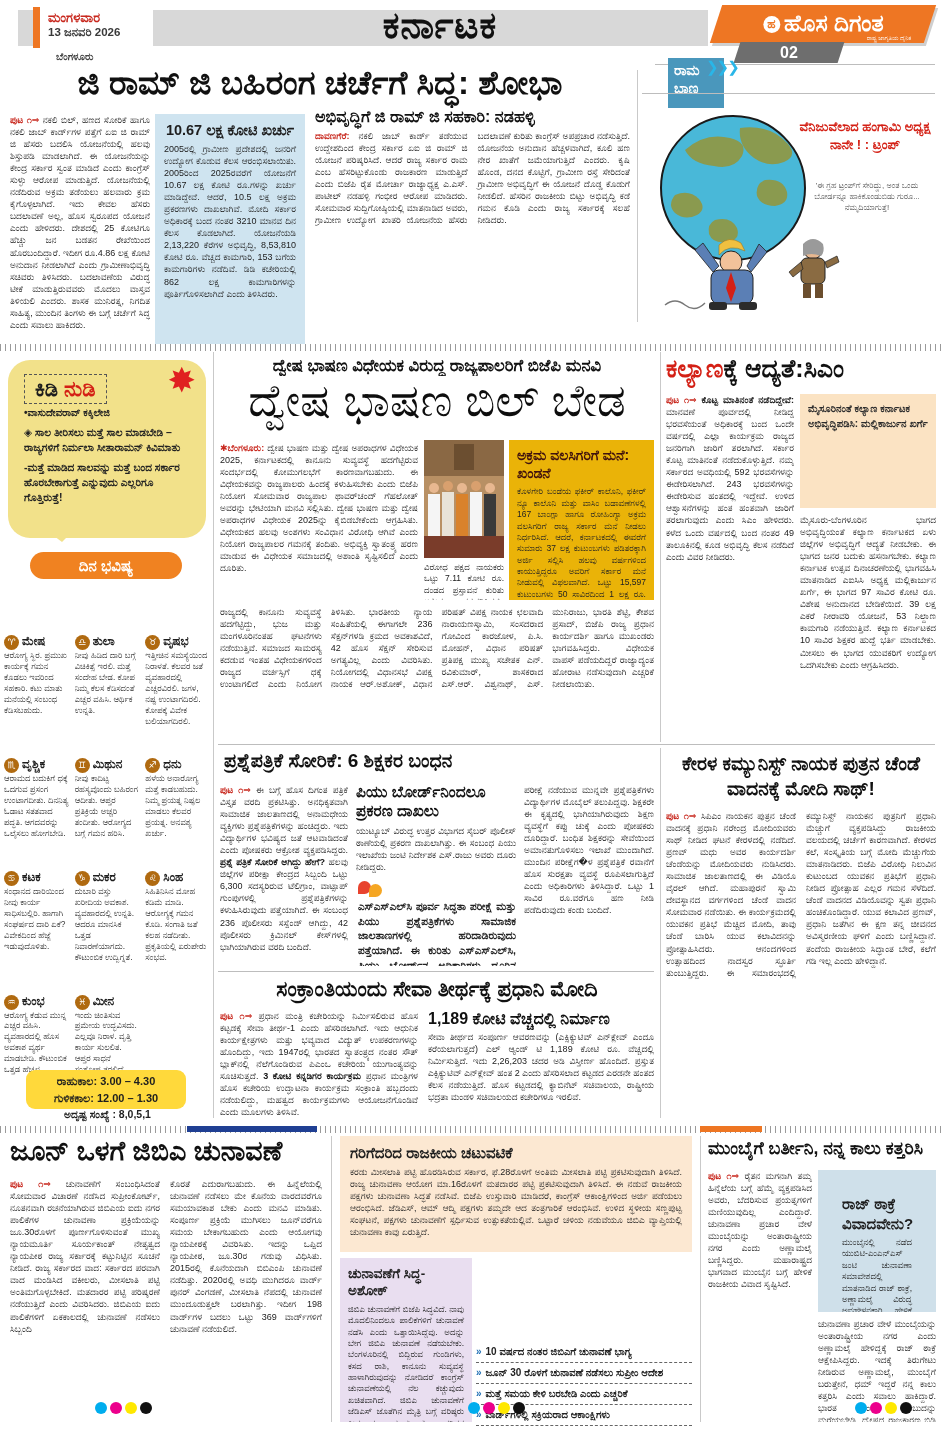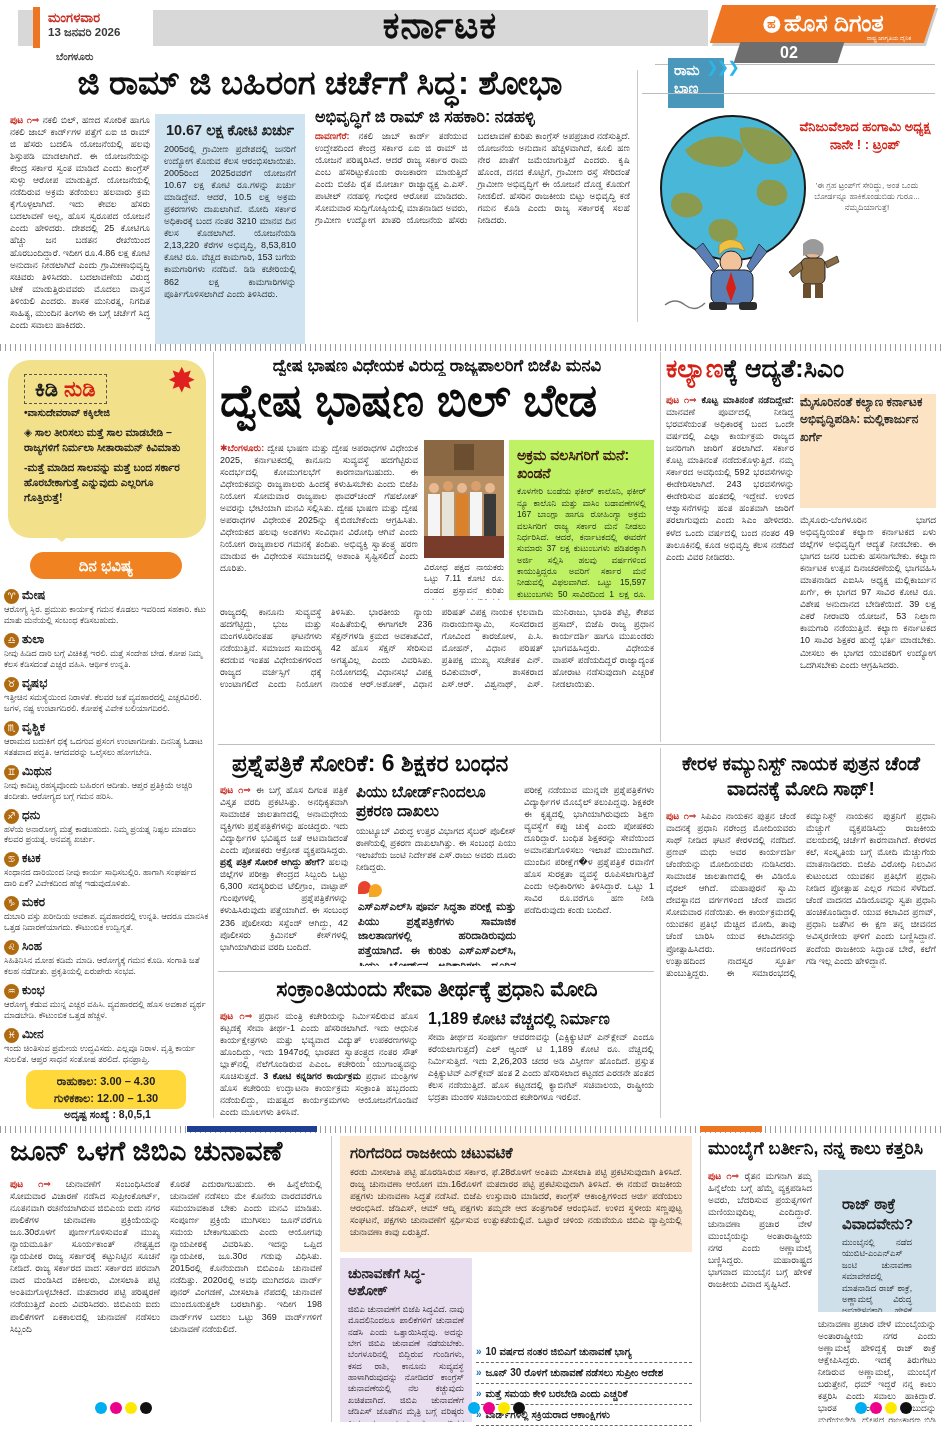--- a/index.html
+++ b/index.html
@@ -32,49 +32,49 @@
   .logo-globe { display:inline-block; width:17px; height:17px; border-radius:50%; background:#fff; color:#ee7623; font-size:12px; line-height:17px; vertical-align:middle; margin-right:4px; font-weight:900; text-align:center; }
   .logo-tagline { color:#fff; font-size:6px; text-align:right; transform:skewX(18deg); padding-right:14px; margin-top:-6px; }
   .pagenum-gray { background:#6e6e6e; transform:skewX(-18deg); }
   .pagenum-gray span { display:block; transform:skewX(18deg); color:#fff; font-weight:bold; font-size:16px; text-align:center; line-height:21px; }
   .ramabox { background:#4a97bc; color:#fff; font-weight:900; font-size:14px; line-height:1.3; padding:3px 6px; }
   .chev { color:#29b6e8; font-weight:900; font-size:15px; letter-spacing:-2px; }
 
   
   .h-top { font-size:33px; font-weight:900; color:#111; text-align:center; line-height:1.15; }
   .h-kicker { font-size:16.5px; font-weight:800; text-align:center; color:#111; }
-  .h-hate { font-size:45px; font-weight:700; color:#0d0d0d; line-height:1.1; }
+  .h-hate { font-size:45px; font-weight:400; text-align:center; color:#0d0d0d; line-height:1.1; }
   .h-med { font-weight:900; color:#111; }
   .subhead3 { font-weight:800; font-size:16px; color:#111; }
 
   
   .bluebox { background:#cfe4f0; padding:8px 9px; }
   .bluebox .t { font-size:14.5px; font-weight:800; text-align:center; margin-bottom:4px; }
-  .orangebox { background:#fbe3c3; font-size:12px; font-weight:800; line-height:1.45; color:#2c2c2c; }
+  .orangebox { background:#fbe3c3; padding:8px; font-size:10px; font-weight:800; line-height:1.45; color:#2c2c2c; }
   .peachbox { background:#fce8d2; padding:8px 10px; }
   .peachbox .t { font-size:15px; font-weight:800; margin-bottom:4px; }
   .purplebox { background:#e9def0; padding:8px; }
   .purplebox .t { font-size:13.5px; font-weight:800; line-height:1.25; margin-bottom:4px; }
   .skybox { background:#cfe0ea; padding:24px; }
   .skybox .t { font-size:15px; font-weight:800; line-height:1.3; margin-bottom:4px; }
-  .khandane { background:#bef264; padding:6px 8px; }
+  .khandane { background:#eab308; padding:6px 8px; }
   .khandane .t { font-size:14px; font-weight:800; color:#40120e; line-height:1.3; margin-bottom:4px; }
 
   
   .bubble { background:#f2e18a; border-radius:22px; padding:14px 14px 10px 16px; position:relative; }
   .bubble:after { content:""; position:absolute; left:38px; bottom:-16px; border:12px solid transparent; border-top-color:#f2e18a; border-left-width:16px; }
   .kidi-t { font-size:21px; font-weight:900; border:1px dashed #555; display:inline-block; padding:2px 10px; }
   .kidi-t .r { color:#d42015; }
   .star { color:#e02020; font-size:34px; line-height:20px; }
   .kidi-author { font-size:10px; font-weight:bold; color:#222; }
   .kidi-body { font-size:10.5px; font-weight:bold; line-height:1.4; color:#222; }
 
   
   .horo-pill { background:#f08221; border-radius:14px; color:#fff; font-weight:900; font-size:15px; text-align:center; line-height:27px; }
-  .signs { display:grid; grid-template-columns:1fr; column-gap:6px; row-gap:5px; }
+  .signs { display:grid; grid-template-columns:1fr 1fr 1fr; column-gap:6px; row-gap:5px;margin-top:46px; }
   .sign .nm { font-weight:800; font-size:12px; }
   .sign .ic { display:inline-block; width:15px; height:15px; border-radius:50%; background:#b06a10; color:#fff; font-size:9px; text-align:center; line-height:15px; margin-right:3px; }
   .sign .tx { font-size:8.4px; line-height:1.3; color:#333; text-align:left; }
   .rahu { background:#ffd93b; border-radius:9px; text-align:center; font-weight:800; font-size:11px; line-height:1.5; padding:3px 0; }
   .lucky { text-align:center; font-weight:800; font-size:10.5px; }
 
   
   .qwrap { position:relative; padding-left:2px; }
   .qicon { position:relative; width:30px; height:20px; display:block; }
   .qicon i { position:absolute; width:13px; height:13px; border-radius:50% 50% 50% 0; }
@@ -287,21 +287,21 @@
   <div class="abs body cell" style="left:666px;top:394px;width:128px;height:346px">
     <span class="ptag">ಪುಟ ೧⇒</span>
     <b>ಕೊಟ್ಟ ಮಾತಿನಂತೆ ನಡೆದಿದ್ದೇವೆ:</b>
     <span>ಮಾನವಣೆ ಪೂರ್ವದಲ್ಲಿ ನೀಡಿದ್ದ ಭರವಸೆಯಂತೆ ಅಧಿಕಾರಕ್ಕೆ ಬಂದ ಒಂದೇ ವರ್ಷದಲ್ಲಿ ಎಲ್ಲಾ ಕಾರ್ಯಕ್ರಮ ರಾಜ್ಯದ ಜನರಿಗಾಗಿ ಜಾರಿಗೆ ತರಲಾಗಿದೆ. ಸರ್ಕಾರ ಕೊಟ್ಟ ಮಾತಿನಂತೆ ನಡೆದುಕೊಳ್ಳುತ್ತಿದೆ. ನಮ್ಮ ಸರ್ಕಾರದ ಅವಧಿಯಲ್ಲಿ 592 ಭರವಸೆಗಳನ್ನು ಈಡೇರಿಸಲಾಗಿದೆ. 243 ಭರವಸೆಗಳನ್ನು ಈಡೇರಿಸುವ ಹಂತದಲ್ಲಿ ಇದ್ದೇವೆ. ಉಳಿದ ಆಶ್ವಾಸನೆಗಳನ್ನು ಹಂತ ಹಂತವಾಗಿ ಜಾರಿಗೆ ತರಲಾಗುವುದು ಎಂದು ಸಿಎಂ ಹೇಳಿದರು. ಕಳೆದ ಒಂದು ವರ್ಷದಲ್ಲಿ ಬಂದ ನಂತರ 49 ತಾಲೂಕಿನಲ್ಲಿ ಕೂಡ ಅಭಿವೃದ್ಧಿ ಕೆಲಸ ನಡೆದಿದೆ ಎಂದು ವಿವರ ನೀಡಿದರು.</span>
   </div>
   <div class="abs orangebox cell" style="left:800px;top:394px;width:136px;height:114px">ಮೈಸೂರಿನಂತೆ ಕಲ್ಯಾಣ ಕರ್ನಾಟಕ ಅಭಿವೃದ್ಧಿಪಡಿಸಿ: ಮಲ್ಲಿಕಾರ್ಜುನ ಖರ್ಗೆ</div>
   <div class="abs body cell" style="left:800px;top:514px;width:136px;height:226px">ಮೈಸೂರು-ಬೆಂಗಳೂರಿನ ಭಾಗದ ಅಭಿವೃದ್ಧಿಯಂತೆ ಕಲ್ಯಾಣ ಕರ್ನಾಟಕದ ಏಳು ಜಿಲ್ಲೆಗಳ ಅಭಿವೃದ್ಧಿಗೆ ಆದ್ಯತೆ ನೀಡಬೇಕು. ಈ ಭಾಗದ ಜನರ ಬದುಕು ಹಸನಾಗಬೇಕು. ಕಲ್ಯಾಣ ಕರ್ನಾಟಕ ಉತ್ಸವ ದಿನಾಚರಣೆಯಲ್ಲಿ ಭಾಗವಹಿಸಿ ಮಾತನಾಡಿದ ಎಐಸಿಸಿ ಅಧ್ಯಕ್ಷ ಮಲ್ಲಿಕಾರ್ಜುನ ಖರ್ಗೆ, ಈ ಭಾಗದ 97 ಸಾವಿರ ಕೋಟಿ ರೂ. ವಿಶೇಷ ಅನುದಾನದ ಬೇಡಿಕೆಯಿದೆ. 39 ಲಕ್ಷ ಎಕರೆ ನೀರಾವರಿ ಯೋಜನೆ, 53 ನಿಲ್ದಾಣ ಕಾಮಗಾರಿ ನಡೆಯುತ್ತಿವೆ. ಕಲ್ಯಾಣ ಕರ್ನಾಟಕದ 10 ಸಾವಿರ ಶಿಕ್ಷಕರ ಹುದ್ದೆ ಭರ್ತಿ ಮಾಡಬೇಕು. ಮೀಸಲು ಈ ಭಾಗದ ಯುವಕರಿಗೆ ಉದ್ಯೋಗ ಒದಗಿಸಬೇಕು ಎಂದು ಆಗ್ರಹಿಸಿದರು.</div>
 
   <div class="abs hline" style="left:218px;top:744px;width:717px"></div>
 
-  <div class="abs h-med cell" style="left:232px;top:750px;width:380px;height:28px;font-size:23px">ಪ್ರಶ್ನೆಪತ್ರಿಕೆ ಸೋರಿಕೆ: 6 ಶಿಕ್ಷಕರ ಬಂಧನ</div>
+  <div class="abs h-med cell" style="left:224px;top:750px;width:380px;height:28px;font-size:19px">ಪ್ರಶ್ನೆಪತ್ರಿಕೆ ಸೋರಿಕೆ: 6 ಶಿಕ್ಷಕರ ಬಂಧನ</div>
 
   <div class="abs body cell" style="left:220px;top:784px;width:128px;height:182px">
     <span class="ptag">ಪುಟ ೧⇒</span>
     <span>ಈ ಬಗ್ಗೆ ಹೊಸ ದಿಗಂತ ಪತ್ರಿಕೆ ವಿಸ್ತೃತ ವರದಿ ಪ್ರಕಟಿಸಿತ್ತು. ಅನಧಿಕೃತವಾಗಿ ಸಾಮಾಜಿಕ ಜಾಲತಾಣದಲ್ಲಿ ಅನಾಮಧೇಯ ವ್ಯಕ್ತಿಗಳು ಪ್ರಶ್ನೆಪತ್ರಿಕೆಗಳನ್ನು ಹಂಚಿದ್ದರು. ಇದು ವಿದ್ಯಾರ್ಥಿಗಳ ಭವಿಷ್ಯದ ಜತೆ ಆಟವಾಡಿದಂತೆ ಎಂದು ಪೋಷಕರು ಆಕ್ರೋಶ ವ್ಯಕ್ತಪಡಿಸಿದ್ದರು.</span>
     <b class="boldq">ಪ್ರಶ್ನೆ ಪತ್ರಿಕೆ ಸೋರಿಕೆ ಆಗಿದ್ದು ಹೇಗೆ?</b>
     <span>ಹಲವು ಜಿಲ್ಲೆಗಳ ಪರೀಕ್ಷಾ ಕೇಂದ್ರದ ಸಿಬ್ಬಂದಿ ಒಟ್ಟು 6,300 ಸದಸ್ಯರಿರುವ ಟೆಲಿಗ್ರಾಂ, ವಾಟ್ಸಾಪ್ ಗುಂಪುಗಳಲ್ಲಿ ಪ್ರಶ್ನೆಪತ್ರಿಕೆಗಳನ್ನು ಕಳುಹಿಸಿರುವುದು ಪತ್ತೆಯಾಗಿದೆ. ಈ ಸಂಬಂಧ 236 ಪೊಲೀಸರು ಸಸ್ಪೆಂಡ್ ಆಗಿದ್ದು, 42 ಪೊಲೀಸರು ಕ್ರಿಮಿನಲ್ ಕೇಸ್‌ಗಳಲ್ಲಿ ಭಾಗಿಯಾಗಿರುವ ವರದಿ ಬಂದಿದೆ.</span>
   </div>
 
   <div class="abs cell" style="left:356px;top:782px;width:160px;height:184px">
     <div class="h-med" style="font-size:15.5px;line-height:1.25">ಪಿಯು ಬೋರ್ಡ್‌ನಿಂದಲೂ ಪ್ರಕರಣ ದಾಖಲು</div>

